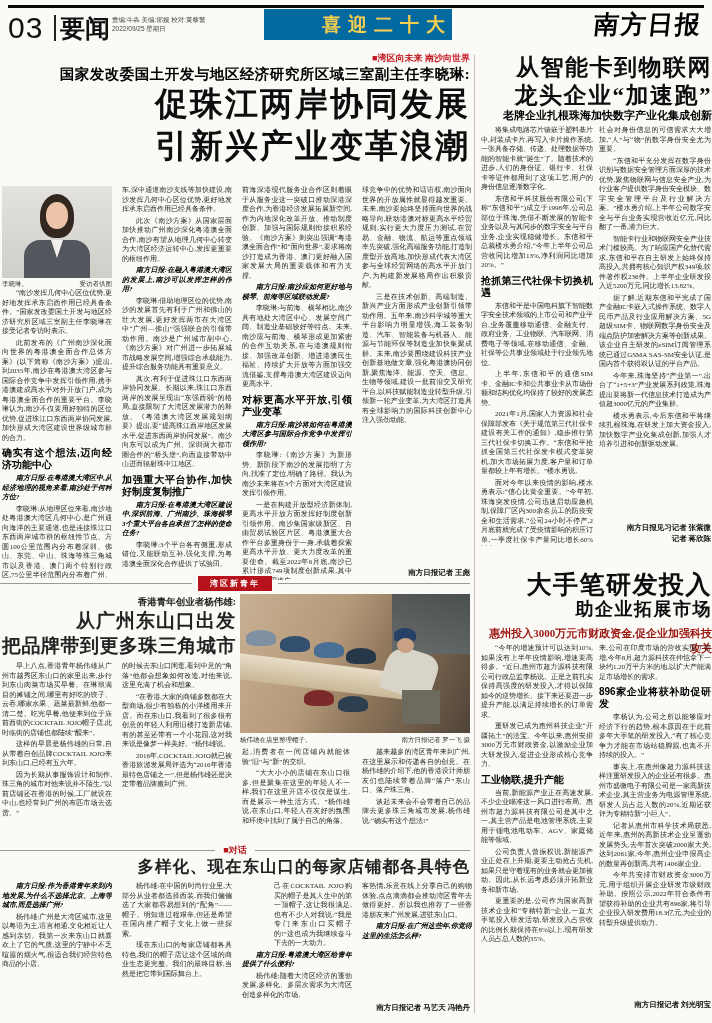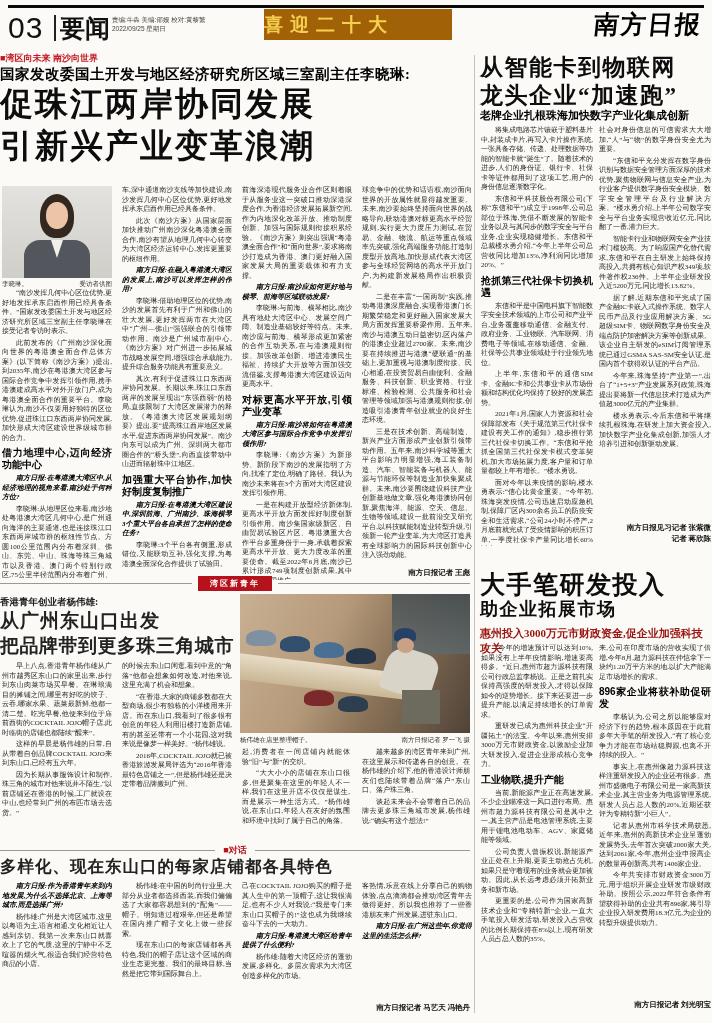--- a/index.html
+++ b/index.html
@@ -5,27 +5,27 @@
   html,body{margin:0;padding:0;background:#e8e8e4;}
   .page{position:relative;width:712px;height:1023px;margin:0 auto;background:#fbfaf6;overflow:hidden;
         font-family:"Liberation Serif","DejaVu Serif",serif;color:#222;}
   .abs{position:absolute;}
   
   .toprule{position:absolute;left:8px;top:5px;width:696px;height:3px;background:#0a0a0a;}
   .pagenum{position:absolute;left:8px;top:11px;font-size:30px;font-family:"Liberation Sans",sans-serif;color:#111;letter-spacing:1px;}
   .vbar{position:absolute;left:54px;top:15px;width:2px;height:26px;background:#222;}
   .sectionname{position:absolute;left:60px;top:12px;font-size:25px;font-weight:bold;color:#111;font-family:"Liberation Sans",sans-serif;}
   .credits{position:absolute;left:112px;top:15px;font-size:6.5px;line-height:9px;color:#444;font-family:"Liberation Sans",sans-serif;}
-  .banner{position:absolute;left:264px;top:9px;width:188px;height:31px;background:#a16207;color:#f7cf4e;
-          font-weight:bold;font-size:19px;letter-spacing:7px;text-align:left;line-height:32px;font-family:"Liberation Serif",serif;}
+  .banner{position:absolute;left:264px;top:9px;width:188px;height:31px;background:#0369a1;color:#f7cf4e;
+          font-weight:bold;font-size:19px;letter-spacing:7px;text-align:right;line-height:32px;font-family:"Liberation Serif",serif;}
   .masthead{position:absolute;right:10px;top:8px;font-size:25px;font-weight:900;transform:skewX(-6deg);
             font-family:"Liberation Serif",serif;color:#000;letter-spacing:2px;}
   .vdivider{position:absolute;left:474px;top:55px;width:1px;height:958px;background:#c5c2bc;}
   
-  .center{text-align:left;}
+  .center{text-align:right;}
   .kicker{color:#c21822;font-weight:bold;font-size:9px;font-family:"Liberation Sans",sans-serif;}
   .deck{font-weight:bold;font-size:14.5px;color:#000;letter-spacing:0.5px;}
   .bigtitle{font-weight:900;font-size:33px;color:#0d0d0d;letter-spacing:2px;line-height:1.1;}
   .rtitle{font-weight:900;font-size:23px;color:#0d0d0d;letter-spacing:1.5px;}
   .rdeck{font-weight:bold;font-size:11px;color:#000;}
   .rdeck.red{color:#9a1510;}
   .col{position:absolute;width:110px;overflow:hidden;text-align:justify;font-size:7px;line-height:9.5px;color:#262626;}
   .col p{margin:0 0 2px 0;text-indent:2em;}
   .col p.q{font-weight:bold;font-style:italic;color:#000;}
   .col .sub{font-weight:bold;font-size:10px;line-height:12px;margin:4px 0 3px 0;color:#000;
@@ -89,21 +89,21 @@
       <div class="face"></div>
       <div class="blazer"></div>
       <div class="shirt"></div>
     </div>
     <div class="caprow">
       <span>李晓琳。</span>
       <span>受访者供图</span>
     </div>
     <p>“南沙发挥几何中心区位优势,更好地发挥承东启西作用已经具备条件。”国家发改委国土开发与地区经济研究所区域三室副主任李晓琳在接受记者专访时表示。</p>
     <p>此前发布的《广州南沙深化面向世界的粤港澳全面合作总体方案》(以下简称《南沙方案》)提出,到2035年,南沙在粤港澳大湾区参与国际合作竞争中发挥引领作用,携手港澳建成高水平对外开放门户,成为粤港澳全面合作的重要平台。李晓琳认为,南沙不仅要用好独特的区位优势,促进珠江口东西两岸协同发展,加快形成大湾区建设世界级城市群的合力。</p>
-    <div class="sub">借力地理中心,迈向经济功能中心</div>
+    <div class="sub">确实有这个想法,迈向经济功能中心</div>
     <p class="q">南方日报:在粤港澳大湾区中,从经济地理的视角来看,南沙处于何种方位?</p>
     <p>李晓琳:从地理区位来看,南沙地处粤港澳大湾区几何中心,是广州通向海洋的主要通道,也是连接珠江口东西两岸城市群的枢纽性节点。方圆100公里范围内分布着深圳、佛山、东莞、中山、珠海等珠三角城市以及香港、澳门两个特别行政区,75公里半径范围内分布着广州、深圳、珠海、香港、澳门等五大国际机场,具有强大的辐射潜能。</p>
   </div>
 
   <div class="col" style="left:122px;top:186px;height:394px;">
     <p style="text-indent:0;">车,深中通道南沙支线等加快建设,南沙发挥几何中心区位优势,更好地发挥承东启西作用已经具备条件。</p>
     <p>此次《南沙方案》从国家层面加快推动广州南沙深化粤港澳全面合作,南沙有望从地理几何中心转变为大湾区经济运转中心,发挥更重要的枢纽作用。</p>
     <p class="q">南方日报:在融入粤港澳大湾区的发展上,南沙可以发挥怎样的作用?</p>
     <p>李晓琳:借助地理区位的优势,南沙的发展首先有利于广州和佛山的壮大发展,更好发挥两市在大湾区中“广州—佛山”强强联合的引领带动作用。南沙是广州城市副中心,《南沙方案》对广州进一步拓展城市战略发展空间,增强综合承载能力,提升综合服务功能具有重要意义。</p>
     <p>其次,有利于促进珠江口东西两岸协同发展。长期以来,珠江口东西两岸的发展呈现出“东强西弱”的格局,直接限制了大湾区发展潜力的释放。《粤港澳大湾区发展规划纲要》提出,要“提高珠江西岸地区发展水平,促进东西两岸协同发展”。南沙向东可以成为广州、深圳两大都市圈合作的“桥头堡”,向西直接带动中山进而辐射珠中江地区。</p>
@@ -117,21 +117,20 @@
     <p class="q">南方日报:南沙应如何更好地与横琴、前海等区域联动发展?</p>
     <p>李晓琳:与前海、横琴相比,南沙具有地处大湾区中心、发展空间广阔、制造业基础较好等特点。未来,南沙应与前海、横琴形成更加紧密的合作互动关系,在与港澳规则衔接、加强改革创新、增进港澳民生福祉、持续扩大开放等方面加强交流借鉴,支撑粤港澳大湾区建设迈向更高水平。</p>
     <div class="sub">对标更高水平开放,引领产业变革</div>
     <p class="q">南方日报:南沙将如何在粤港澳大湾区参与国际合作竞争中发挥引领作用?</p>
     <p>李晓琳:《南沙方案》为新形势、新阶段下南沙的发展指明了方向,找准了定位,明确了路径。我认为南沙未来将在3个方面对大湾区建设发挥引领作用。</p>
     <p>一是在构建开放型经济新体制,更高水平开放方面发挥好制度创新引领作用。南沙集国家级新区、自由贸易试验区片区、粤港澳重大合作平台多重身份于一身,承载着探索更高水平开放、更大力度改革的重要使命。截至2022年6月底,南沙已累计形成749项制度创新成果,其中43项在全国推广。</p>
   </div>
 
   <div class="col" style="left:362px;top:186px;height:378px;">
     <p style="text-indent:0;">球竞争中的优势和话语权,南沙面向世界的开放属性就显得越发重要。未来,南沙要始终坚持面向世界的战略导向,联动港澳对标更高水平经贸规则,实行更大力度压力测试,在贸易、金融、物流、航运等重点领域率先突破,强化高端服务功能,打造制度型开放高地,加快形成代表大湾区参与全球经贸网络的高水平开放门户,为构建新发展格局作出积极贡献。</p>
-    <p>二是在丰富“一国两制”实践,推动粤港澳深度融合,实现香港澳门长期繁荣稳定和更好融入国家发展大局方面发挥重要桥梁作用。五年来,南沙与港澳互动日益密切,区内落户的港澳企业超过2700家。未来,南沙要在持续推进与港澳“硬联通”的基础上,更加重视与港澳制度衔接、民心相通,在投资贸易自由便利、金融服务、科技创新、职业资格、行业标准、检验检测、公共服务和社会管理等领域加强与港澳规则衔接,创造吸引港澳青年创业就业的良好生态环境。</p>
     <p>三是在技术创新、高端制造、新兴产业方面形成产业创新引领带动作用。五年来,南沙科学城等重大平台影响力明显增强,海工装备制造、汽车、智能装备与机器人、能源与节能环保等制造业加快集聚成群。未来,南沙要围绕建设科技产业创新基地做文章,强化粤港澳协同创新,聚焦海洋、能源、空天、信息、生物等领域,建设一批前沿交叉研究平台,以科技赋能制造业转型升级,引领新一轮产业变革,为大湾区打造具有全球影响力的国际科技创新中心注入强劲动能。</p>
   </div>
   <div class="byline" style="left:362px;top:568px;width:108px;">南方日报记者 王彪</div>
 
   <div class="band" style="left:0;top:576px;width:470px;">
     <span class="bandline"></span>
     <span class="bandtag">湾区新青年</span>
     <span class="bandline"></span>
   </div>
 
@@ -187,21 +186,21 @@
 
   <div class="col" style="left:2px;top:882px;height:132px;">
     <p class="q">南方日报:作为香港青年来到内地发展,为什么不选择北京、上海等城市,而是选择广州?</p>
     <p>杨伟雄:广州是大湾区城市,这里以粤语为主,语言相通,文化相近让人感到亲切。我第一次来东山口就喜欢上了它的气质,这里的宁静中不乏喧嚣的烟火气,很适合我们经营特色商品的小店。</p>
   </div>
   <div class="col" style="left:122px;top:882px;height:132px;">
     <p>杨伟雄:在中国的时尚行业里,大部分从业者都选择西装,而我们偏偏选了大家都容易想到的“配角”——帽子。明知道过程艰辛,但还是希望在国内推广帽子文化上做一些探索。</p>
     <p>现在东山口的每家店铺都各具特色,我们的帽子店让这个区域的商业生态更完整。我们的最终目标,当然是把它带到国际舞台上。</p>
   </div>
   <div class="col" style="left:242px;top:882px;height:132px;">
-    <p style="text-indent:0;">己在COCKTAIL JOJO购买的帽子是其人生中的第一顶帽子,这让我很满足,也有不少人对我说:“我是专门来东山口买帽子的!”这也成为我继续奋斗下去的一大动力。</p>
+    <p style="text-indent:0;margin-left:32px;">己在COCKTAIL JOJO购买的帽子是其人生中的第一顶帽子,这让我很满足,也有不少人对我说:“我是专门来东山口买帽子的!”这也成为我继续奋斗下去的一大动力。</p>
     <p class="q">南方日报:粤港澳大湾区给青年提供了什么便利?</p>
     <p>杨伟雄:随着大湾区经济的蓬勃发展,多样化、多层次需求为大湾区创造多样化的市场。</p>
   </div>
   <div class="col" style="left:362px;top:882px;height:118px;">
     <p style="text-indent:0;">客热情,乐意在线上分享自己的购物体验,点点滴滴都会推动湾区青年去做得更好。所以我也推荐了一些香港朋友来广州发展,进驻东山口。</p>
     <p class="q">南方日报:在广州这些年,你觉得这里的生活怎么样?</p>
   </div>
   <div class="byline" style="left:352px;top:1003px;width:118px;">南方日报记者 马艺天 冯艳丹</div>
 
   <div class="abs center rtitle" style="left:480px;top:52px;width:232px;">从智能卡到物联网</div>

